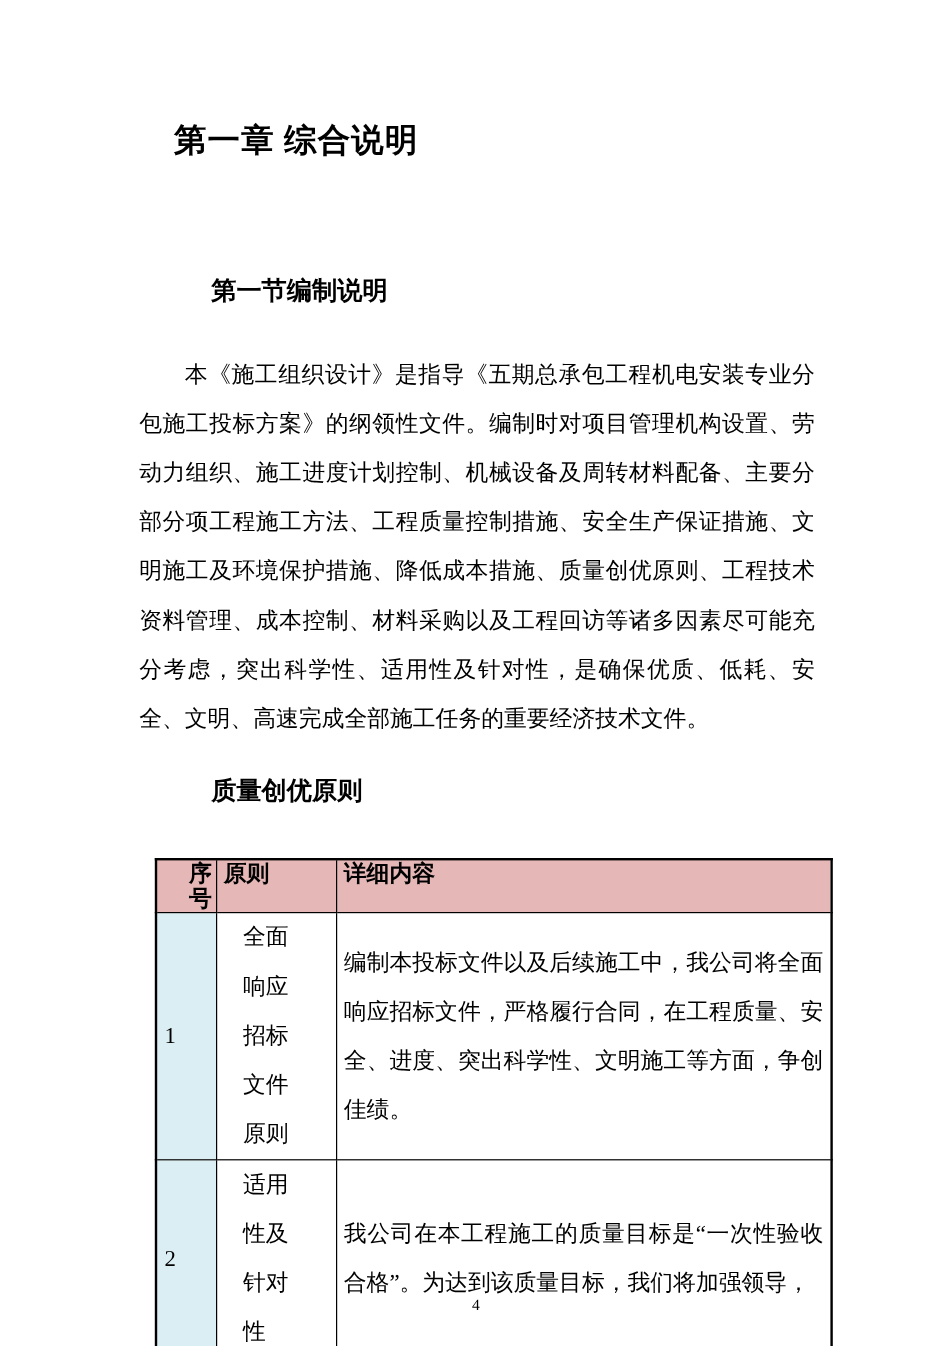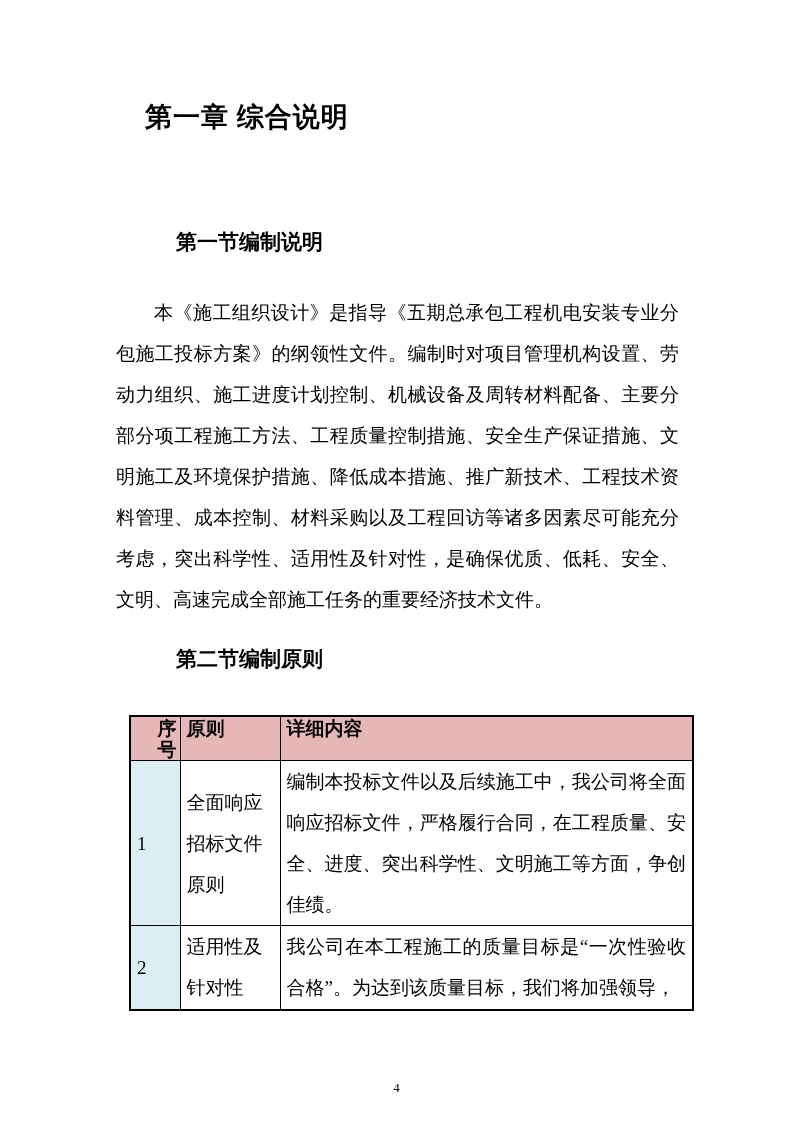--- a/index.html
+++ b/index.html
@@ -80,21 +80,21 @@
   .cell-no {
     background: var(--index-column-bg, #daeef3);
     vertical-align: middle;
     text-align: left;
     padding-left: 6px;
     line-height: 21px;
   }
   .cell-principle {
     vertical-align: middle;
     text-align: left;
-    padding: 0 6px;
+    padding: 0 22px;
     line-height: 41px;
   }
   .cell-detail {
     vertical-align: middle;
     text-align: justify;
     padding: 0 6px;
     line-height: 41px;
   }
   .page-number {
     position: absolute;
@@ -109,23 +109,23 @@
 </head>
 <body>
 
 <div class="page">
   <div class="content">
 
     <h1 class="doc-title">第一章 综合说明</h1>
 
     <h2 class="section-heading heading-1">第一节编制说明</h2>
 
-    <p class="body-paragraph">本《施工组织设计》是指导《五期总承包工程机电安装专业分包施工投标方案》的纲领性文件。编制时对项目管理机构设置、劳动力组织、施工进度计划控制、机械设备及周转材料配备、主要分部分项工程施工方法、工程质量控制措施、安全生产保证措施、文明施工及环境保护措施、降低成本措施、推广新技术、工程技术资料管理、成本控制、材料采购以及工程回访等诸多因素尽可能充分考虑，突出科学性、适用性及针对性，是确保优质、低耗、安全、文明、高速完成全部施工任务的重要经济技术文件。</p>
+    <p class="body-paragraph">本《施工组织设计》是指导《五期总承包工程机电安装专业分包施工投标方案》的纲领性文件。编制时对项目管理机构设置、劳动力组织、施工进度计划控制、机械设备及周转材料配备、主要分部分项工程施工方法、工程质量控制措施、安全生产保证措施、文明施工及环境保护措施、降低成本措施、质量创优原则、工程技术资料管理、成本控制、材料采购以及工程回访等诸多因素尽可能充分考虑，突出科学性、适用性及针对性，是确保优质、低耗、安全、文明、高速完成全部施工任务的重要经济技术文件。</p>
 
-    <h2 class="section-heading heading-2">第二节编制原则</h2>
+    <h2 class="section-heading heading-2">质量创优原则</h2>
 
     <table class="principles-table">
       <colgroup>
         <col class="col-no">
         <col class="col-principle">
         <col class="col-detail">
       </colgroup>
       <thead>
         <tr class="tr-header">
           <th class="th-no">序号</th>

